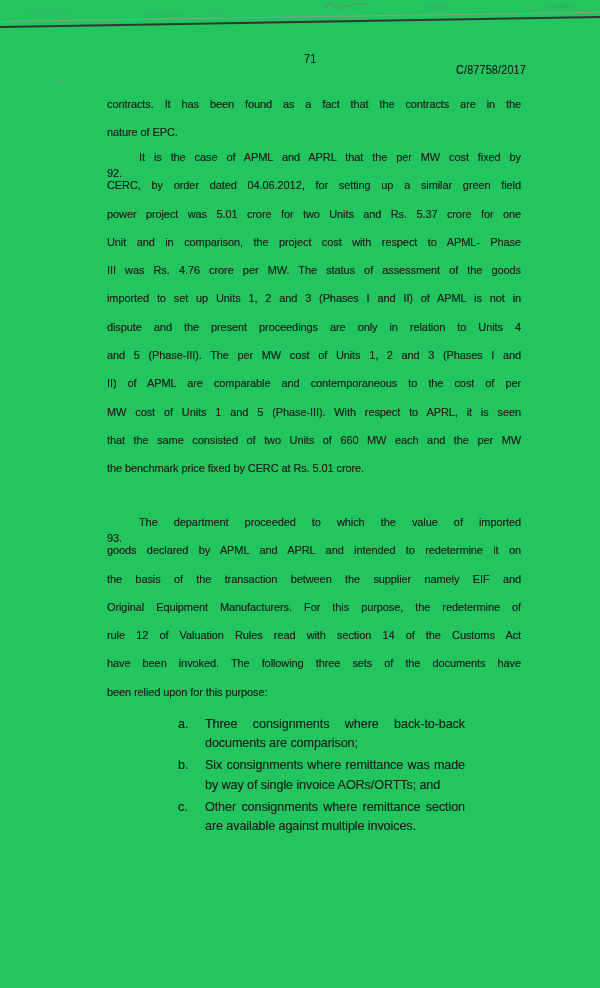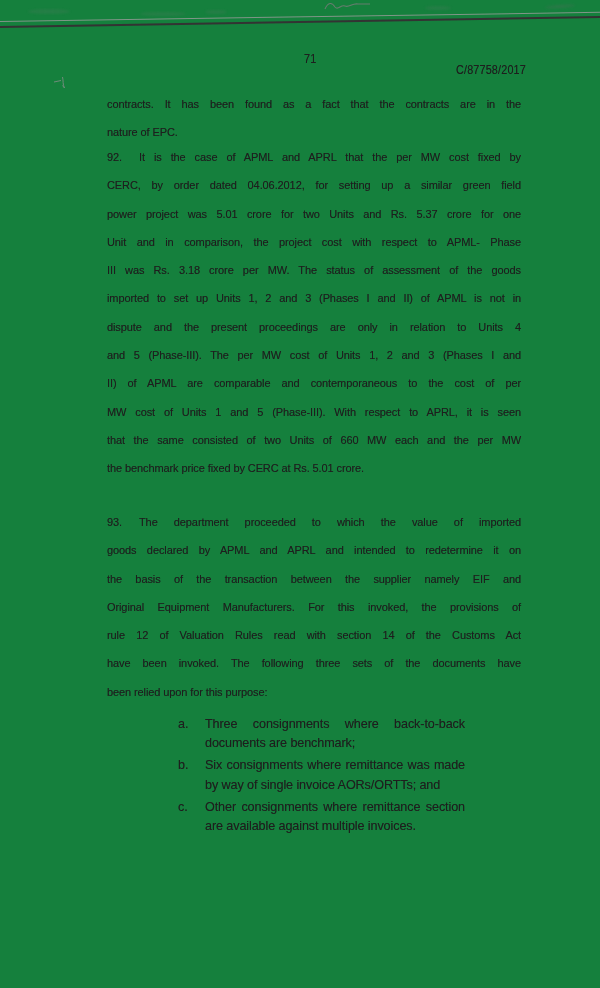--- a/index.html
+++ b/index.html
@@ -1,17 +1,17 @@
 <!DOCTYPE html>
 <html><head>
 <meta charset="utf-8">
 <style>
   html,body{margin:0;padding:0;background:#ffffff;}
   .page{
-    position:relative;width:600px;height:988px;background:#15803d;overflow:hidden;
+    position:relative;width:600px;height:988px;background:#22c55e;overflow:hidden;
     font-family:"Liberation Sans",sans-serif;color:#1e1e1e;
   }
   
   .scanline{position:absolute;transform-origin:0 50%;}
   .scanline.thin{left:0;top:20.5px;width:604px;height:1.1px;background:#9b9b9b;transform:rotate(-0.88deg);opacity:.8;}
   .scanline.thick{left:-3px;top:25.8px;width:610px;height:2.3px;background:#333333;transform:rotate(-0.95deg);}
   .sm{position:absolute;background:rgba(120,120,120,.16);border-radius:50%;filter:blur(1.3px);}
   .sm1{left:28px;top:9px;width:42px;height:5px;}
   .sm2{left:140px;top:12px;width:46px;height:4px;}
   .sm3{left:205px;top:10px;width:22px;height:4px;}
@@ -26,21 +26,21 @@
   .caseno{left:456px;top:62px;}
   
   .para{position:absolute;left:107px;width:414px;font-size:11px;line-height:28.3px;
         letter-spacing:-0.1px;text-shadow:0 0 .5px rgba(30,30,30,.5);}
   .p1{top:90px;}
   .p92{top:143px;}
   .p93{top:508px;}
   .ln{text-align:justify;text-align-last:justify;}
   .ln.last{text-align-last:left;}
   .pfirst{position:relative;padding-left:32px;}
-  .pnum{position:absolute;left:0;top:0;}
+  .pnum{position:absolute;left:0;top:16px;}
   
   .sublist{position:absolute;left:178px;top:715px;width:287px;font-size:12.6px;line-height:19.4px;
            letter-spacing:-0.1px;text-shadow:0 0 .4px rgba(30,30,30,.5);}
   .li{position:relative;padding-left:27px;margin-bottom:2.6px;}
   .lmk{position:absolute;left:0;top:0;}
 </style>
 </head>
 <body>
 
 <div class="page">
@@ -67,47 +67,47 @@
     <div class="ln last">nature of EPC.</div>
   </div>
 
   <div class="para p92">
     <div class="ln pfirst">
       <span class="pnum">92.</span><span>It is the case of APML and APRL that the per MW cost fixed by</span>
     </div>
     <div class="ln">CERC, by order dated 04.06.2012, for setting up a similar green field</div>
     <div class="ln">power project was 5.01 crore for two Units and Rs. 5.37 crore for one</div>
     <div class="ln">Unit and in comparison, the project cost with respect to APML- Phase</div>
-    <div class="ln">III was Rs. 3.18 crore per MW. The status of assessment of the goods</div>
+    <div class="ln">III was Rs. 4.76 crore per MW. The status of assessment of the goods</div>
     <div class="ln">imported to set up Units 1, 2 and 3 (Phases I and II) of APML is not in</div>
     <div class="ln">dispute and the present proceedings are only in relation to Units 4</div>
     <div class="ln">and 5 (Phase-III). The per MW cost of Units 1, 2 and 3 (Phases I and</div>
     <div class="ln">II) of APML are comparable and contemporaneous to the cost of per</div>
     <div class="ln">MW cost of Units 1 and 5 (Phase-III). With respect to APRL, it is seen</div>
     <div class="ln">that the same consisted of two Units of 660 MW each and the per MW</div>
     <div class="ln last">the benchmark price fixed by CERC at Rs. 5.01 crore.</div>
   </div>
 
   <div class="para p93">
     <div class="ln pfirst">
       <span class="pnum">93.</span><span>The department proceeded to which the value of imported</span>
     </div>
     <div class="ln">goods declared by APML and APRL and intended to redetermine it on</div>
     <div class="ln">the basis of the transaction between the supplier namely EIF and</div>
-    <div class="ln">Original Equipment Manufacturers. For this invoked, the provisions of</div>
+    <div class="ln">Original Equipment Manufacturers. For this purpose, the redetermine of</div>
     <div class="ln">rule 12 of Valuation Rules read with section 14 of the Customs Act</div>
     <div class="ln">have been invoked. The following three sets of the documents have</div>
     <div class="ln last">been relied upon for this purpose:</div>
   </div>
 
   <div class="sublist">
     <div class="li">
       <span class="lmk">a.</span>
       <div class="ln">Three consignments where back-to-back</div>
-      <div class="ln last">documents are benchmark;</div>
+      <div class="ln last">documents are comparison;</div>
     </div>
     <div class="li">
       <span class="lmk">b.</span>
       <div class="ln">Six consignments where remittance was made</div>
       <div class="ln last">by way of single invoice AORs/ORTTs; and</div>
     </div>
     <div class="li">
       <span class="lmk">c.</span>
       <div class="ln">Other consignments where remittance section</div>
       <div class="ln last">are available against multiple invoices.</div>

